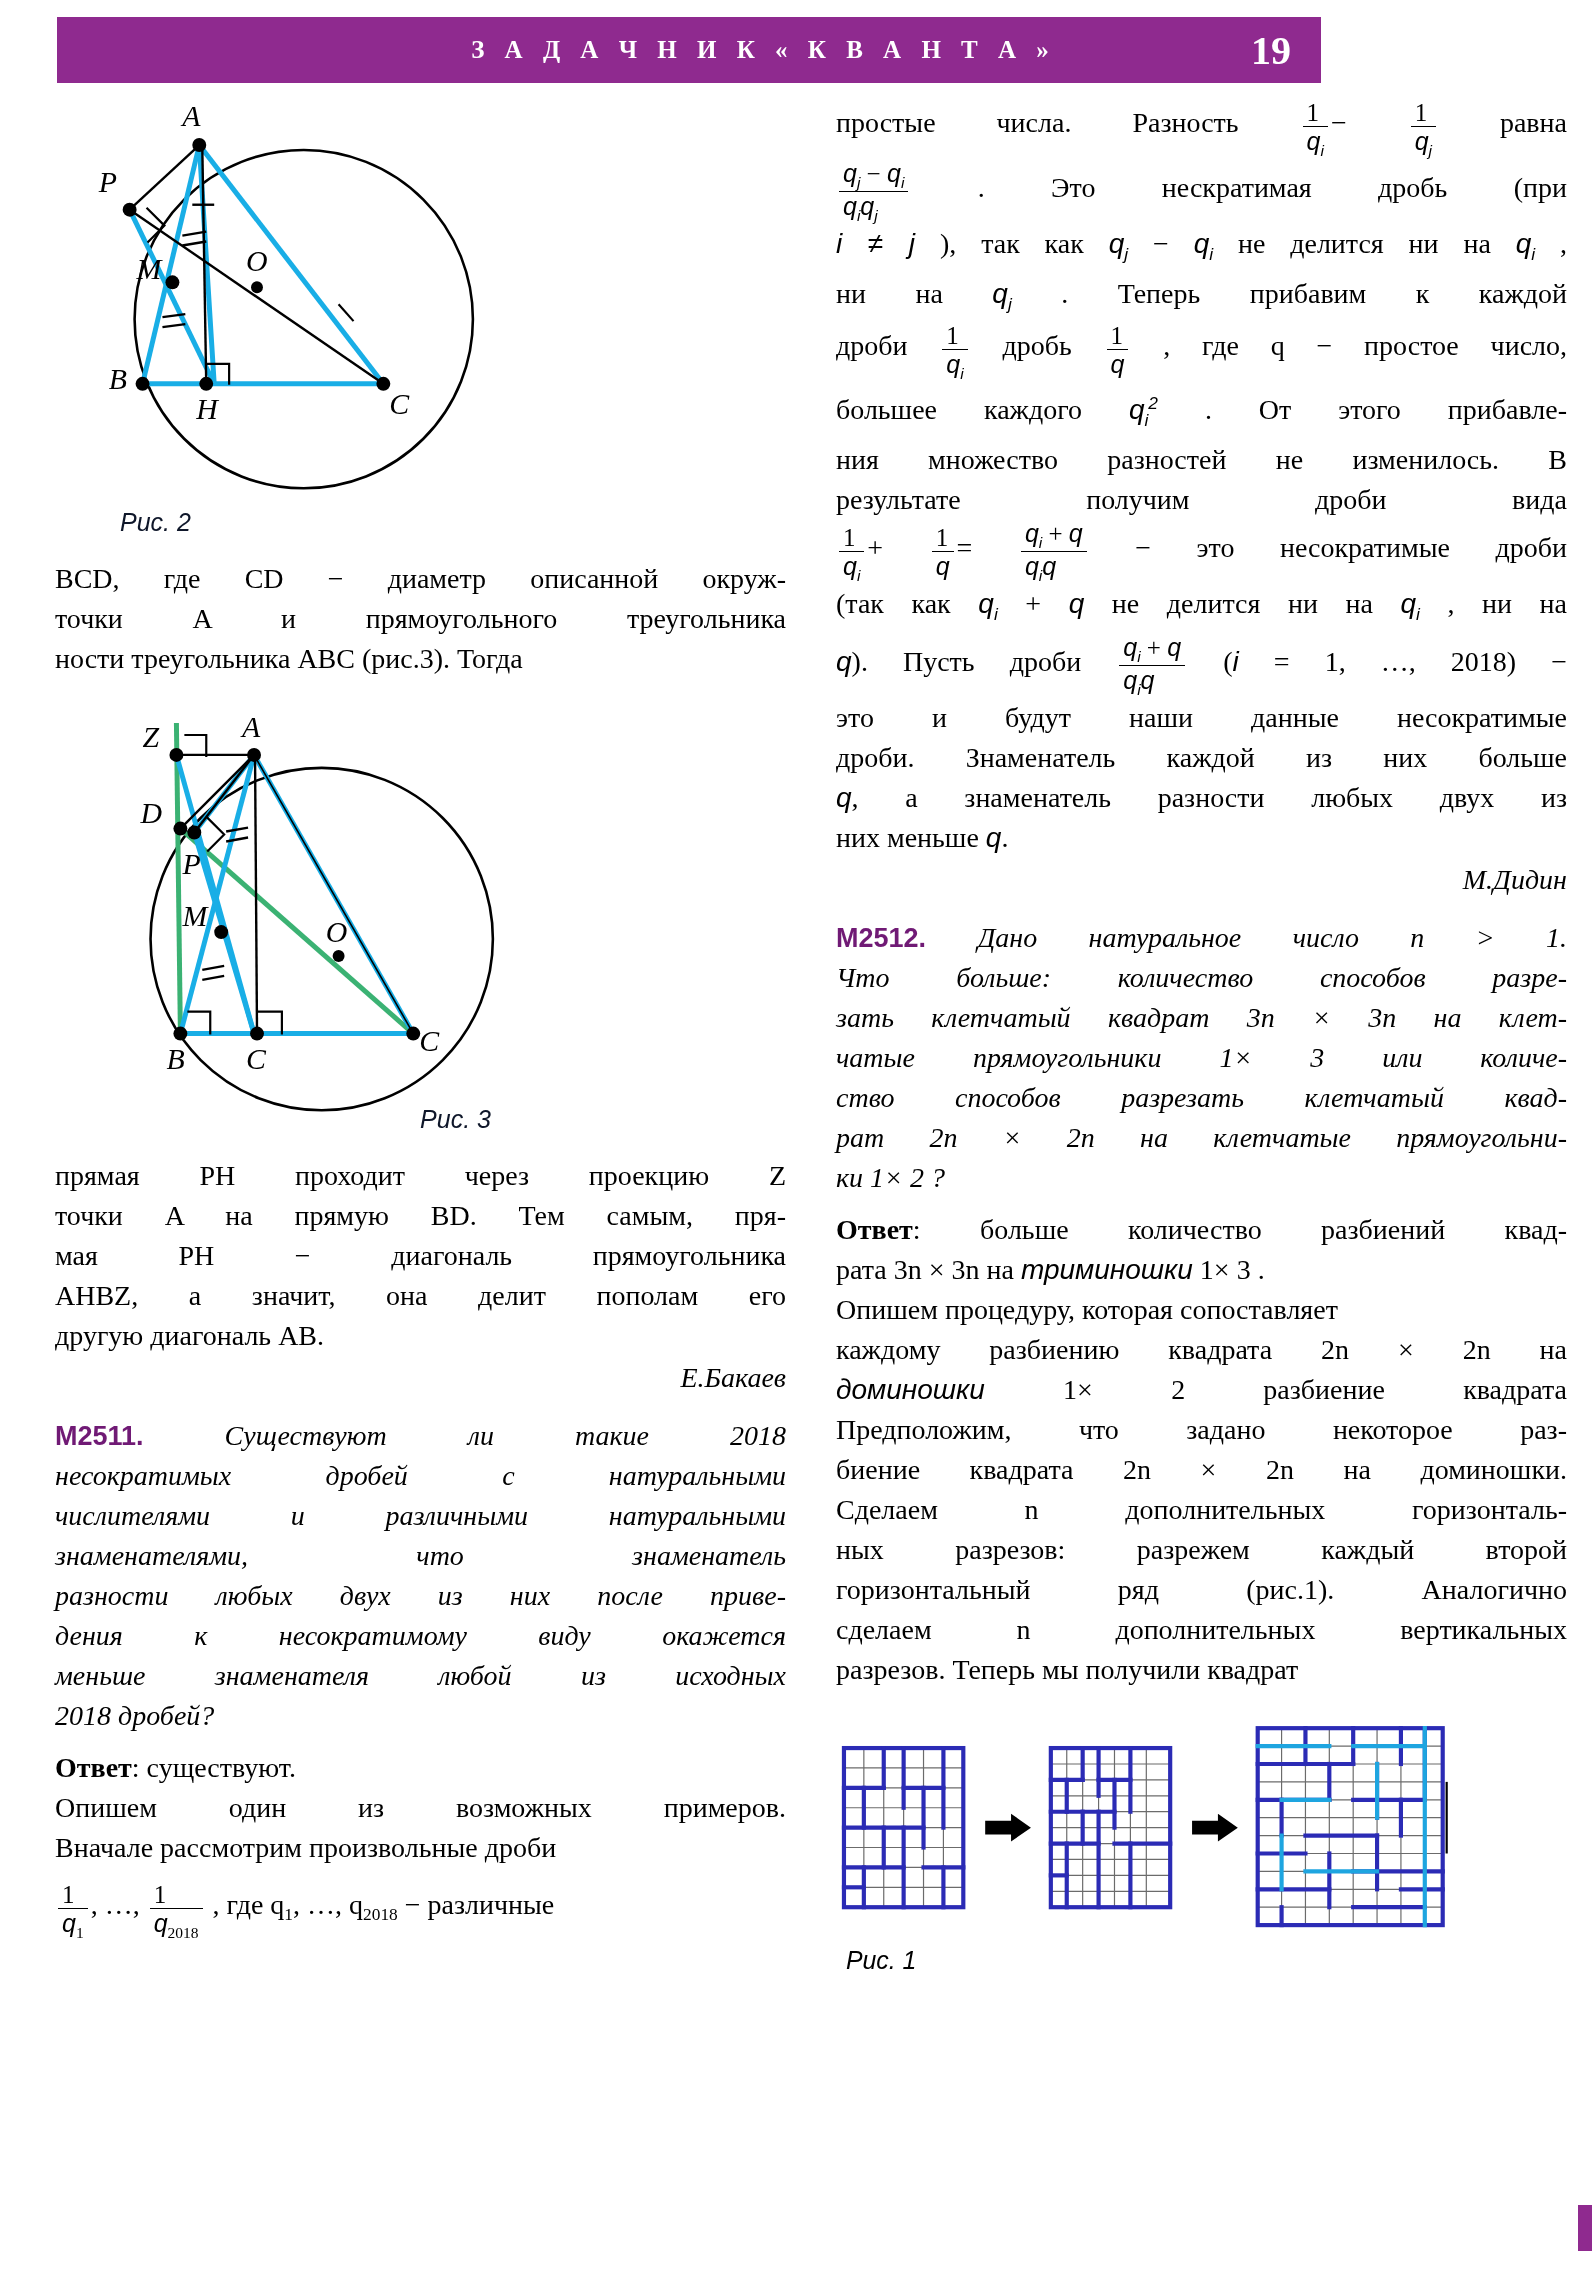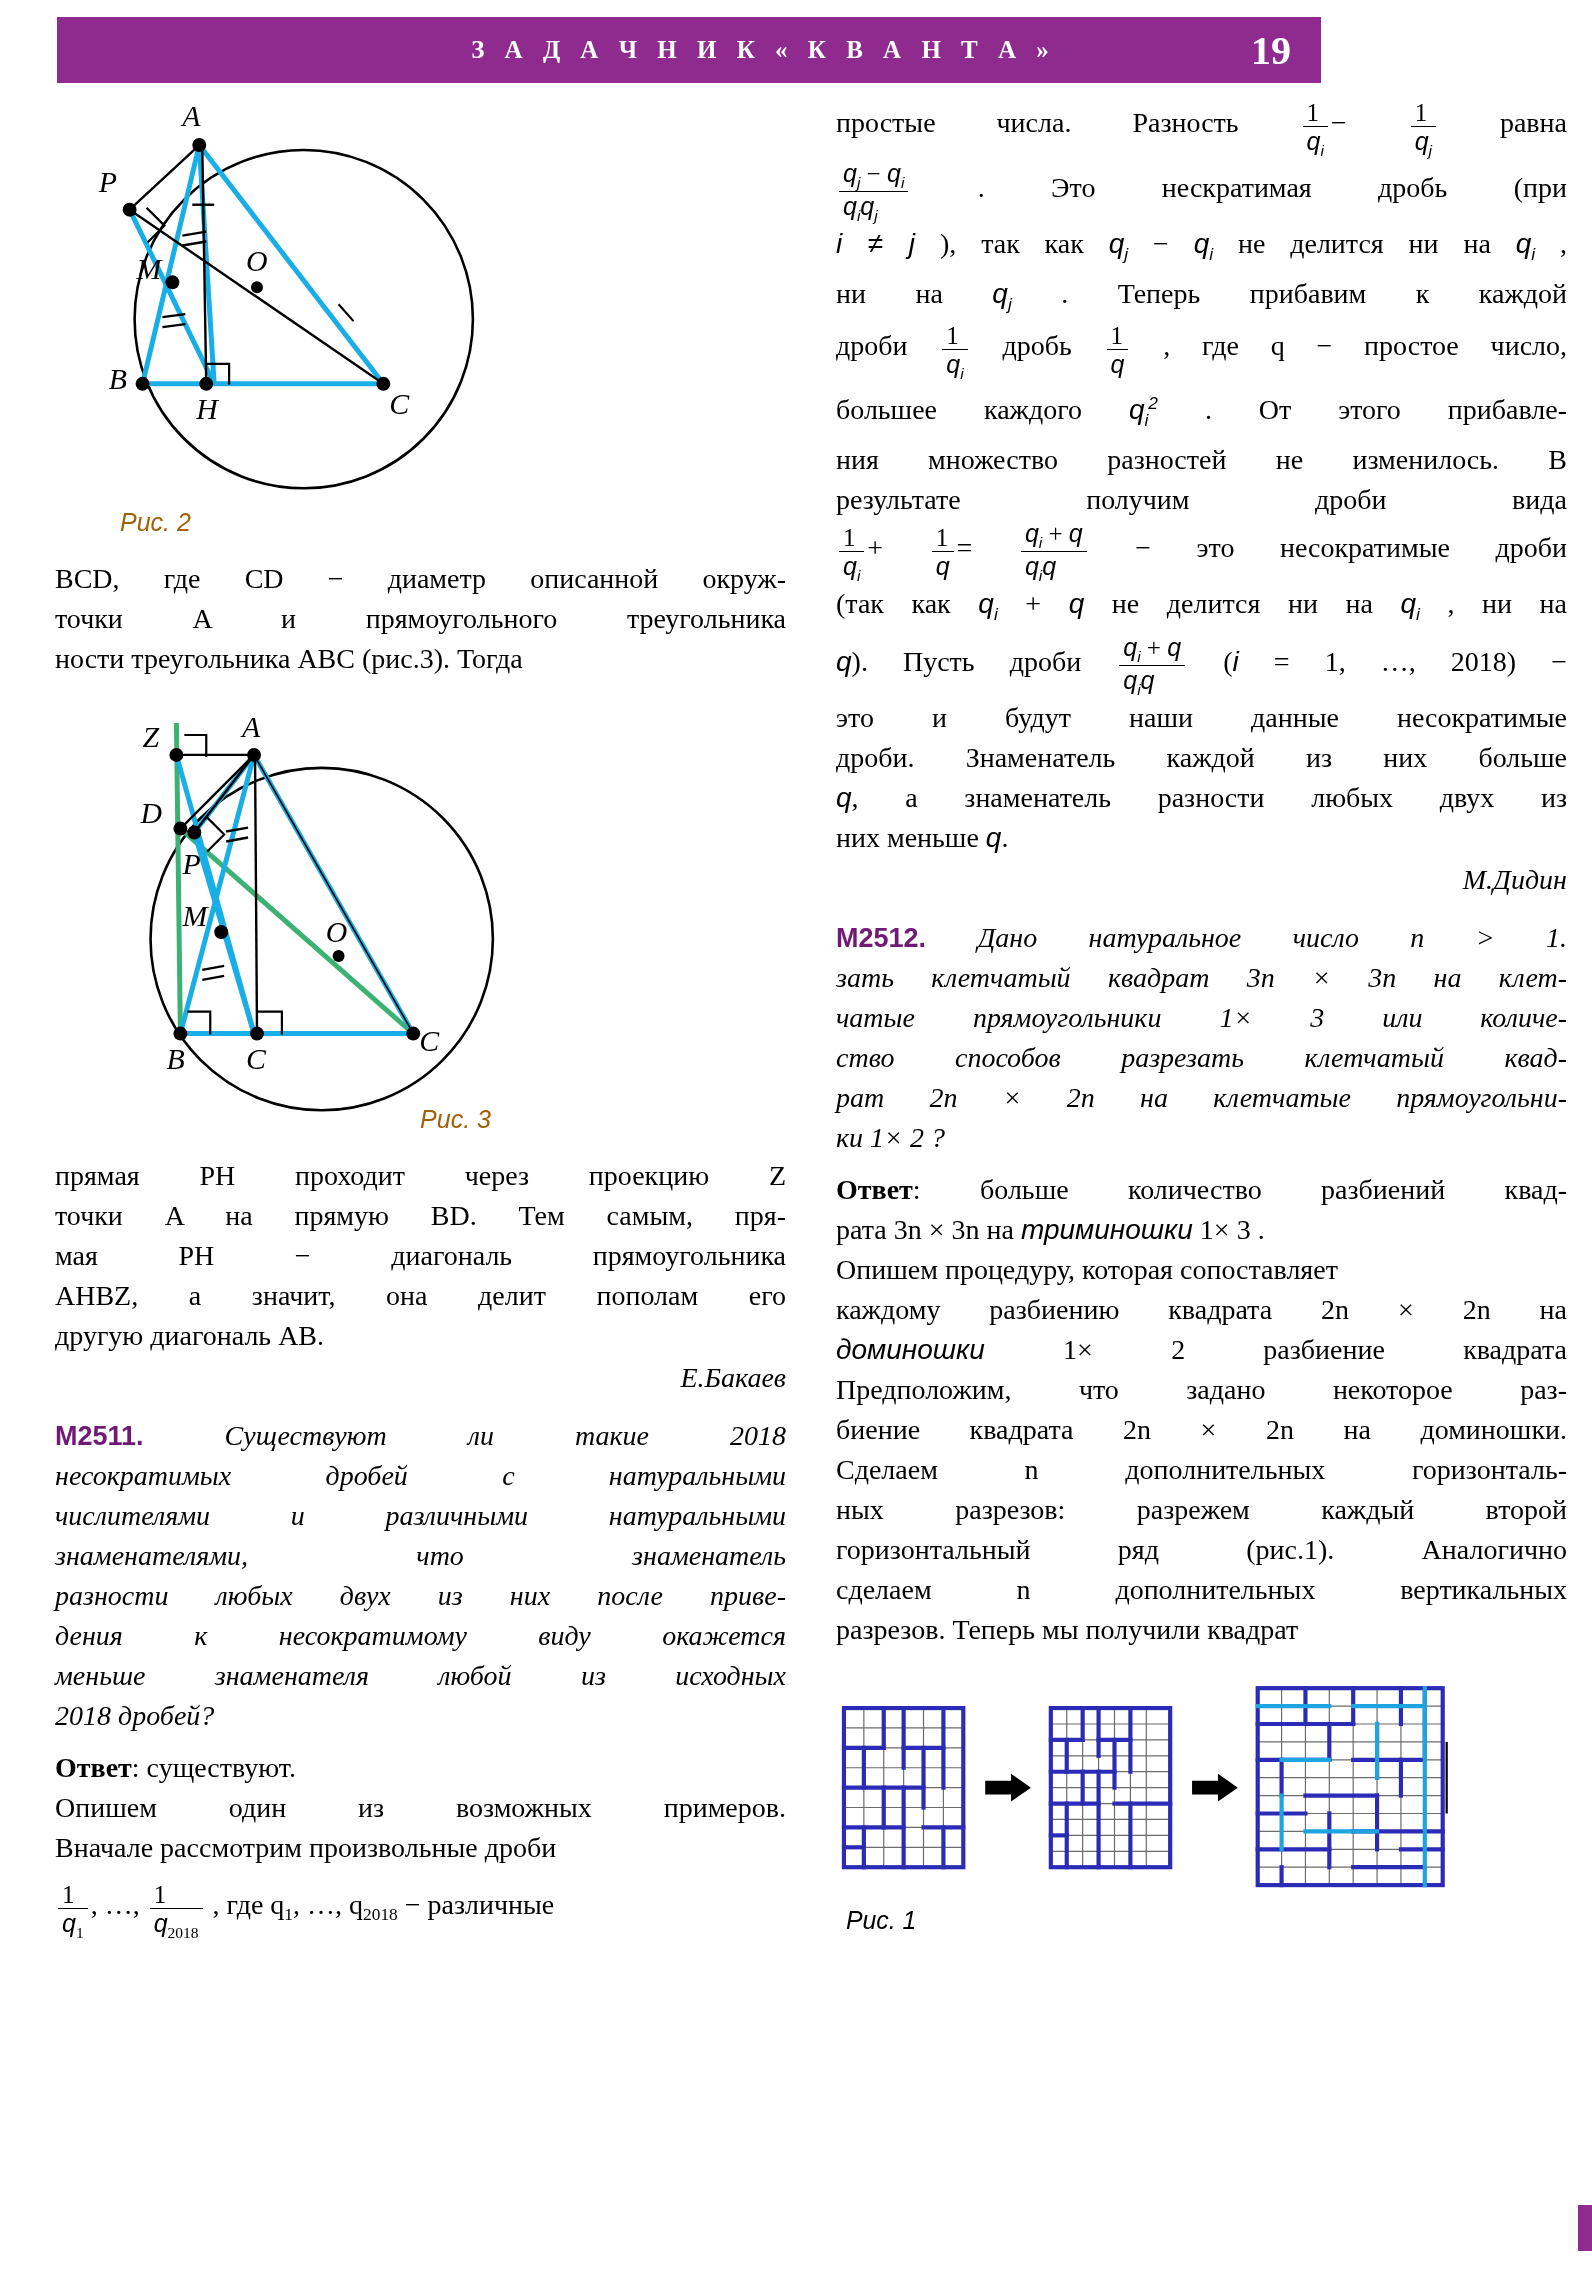--- a/index.html
+++ b/index.html
@@ -38,21 +38,21 @@
     color:#000;
   }
   p.tx.last{text-align-last:left;}
   p.ital{font-style:italic;}
   .sp{height:22px;}
   .sp-s{height:12px;}
   i.v{font-style:italic;font-family:Liberation Sans, sans-serif;}
   b.bd{font-weight:bold;}
   .pid{color:#701a75;font-weight:bold;font-style:normal;font-family:"Liberation Sans",sans-serif;font-size:27px;}
   .author{font-style:italic;font-size:28px;text-align:right;margin-top:6px;}
-  .cap{font-style:italic;font-size:25px;color:#a16207;margin-top:4px;font-family:"Liberation Sans",sans-serif;}
+  .cap{font-style:italic;font-size:25px;color:#0f172a;margin-top:4px;font-family:"Liberation Sans",sans-serif;}
 
   
   .fr{display:inline-block;vertical-align:-0.75em;text-align:center;line-height:1.05;font-size:25px;margin:0 3px;}
   .fr .n{display:block;padding:0 4px;}
   .fr .d{display:block;border-top:1.6px solid #000;padding:1px 4px 0 4px;}
   sub{font-size:0.62em;}
   sup{font-size:0.62em;}
 
   .figbox{position:relative;}
   svg{display:block;}
@@ -245,20 +245,21 @@
   <p class="tx"><span>это и будут наши данные несократимые</span></p>
   <p class="tx"><span>дроби. Знаменатель каждой из них больше</span></p>
   <p class="tx"><i class="v">q</i>, а знаменатель разности любых двух из</p>
   <p class="tx last">них меньше <i class="v">q</i>.</p>
 
   <div class="author">М.Дидин</div>
 
   <div class="sp"></div>
 
   <p class="tx ital"><span class="pid">M2512.</span> <span>Дано натуральное число n &gt; 1.</span></p>
+  <p class="tx ital"><span>Что больше: количество способов разре-</span></p>
   <p class="tx ital"><span>зать клетчатый квадрат 3n × 3n на клет-</span></p>
   <p class="tx ital"><span>чатые прямоугольники 1× 3  или количе-</span></p>
   <p class="tx ital"><span>ство способов разрезать клетчатый квад-</span></p>
   <p class="tx ital"><span>рат 2n × 2n на клетчатые прямоугольни-</span></p>
   <p class="tx ital last"><span>ки 1× 2 ?</span></p>
 
   <div class="sp-s"></div>
 
   <p class="tx"><b class="bd">Ответ</b><span>: больше количество разбиений квад-</span></p>
   <p class="tx last"><span>рата  3n × 3n  на </span><i class="v">триминошки</i><span> 1× 3 .</span></p>

